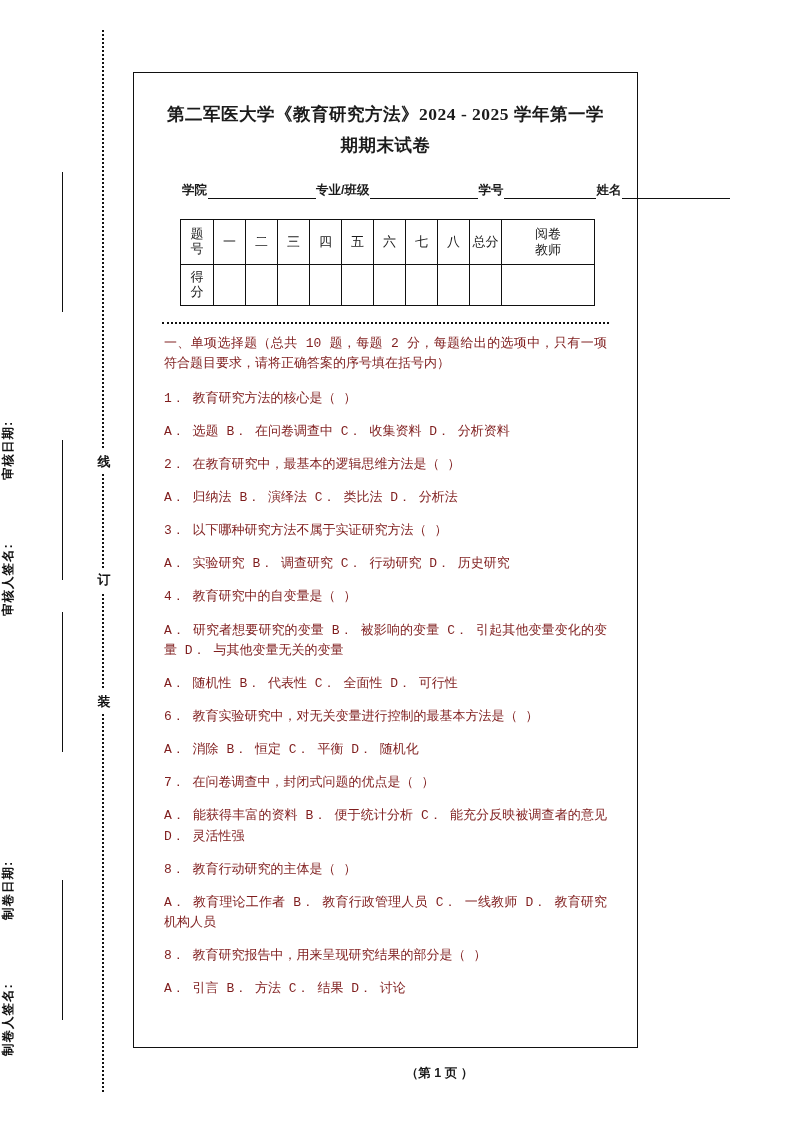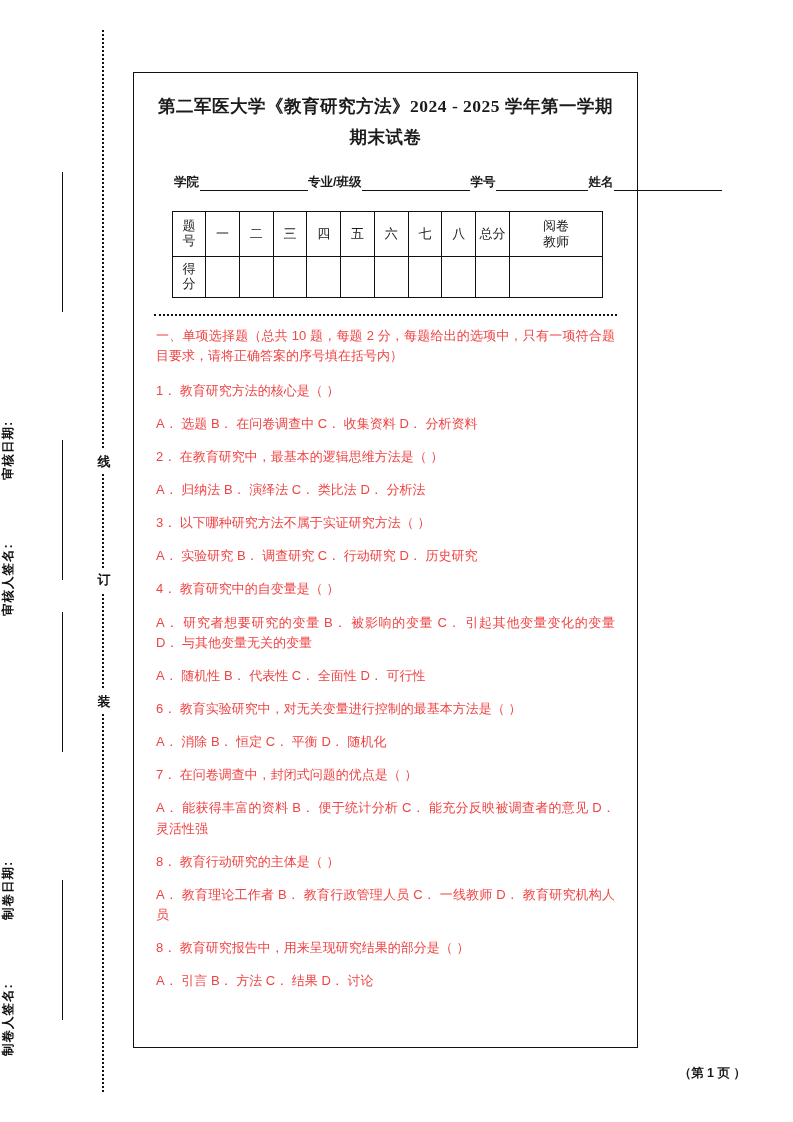--- a/index.html
+++ b/index.html
@@ -70,21 +70,21 @@
 
   
   .sheet {
     position: absolute;
     left: 133px;
     top: 72px;
     width: 505px;
     height: 976px;
     border: 1.6px solid #111;
     box-sizing: border-box;
-    padding: 0;
+    padding: 8px;
   }
   .sheet-inner {
     padding: 14px 16px 0 16px;
   }
 
   .exam-title {
     text-align: center;
     font-size: 17.5px;
     font-weight: bold;
     line-height: 1.75;
@@ -143,35 +143,35 @@
     margin: 16px 4px 0 4px;
     border-top: 2.5px dotted #111;
     height: 0;
   }
 
   
   .body-text {
     margin: 10px 6px 0 6px;
     font-size: 13px;
     line-height: 1.55;
-    font-family: Liberation Sans, sans-serif;
-    color: #ef4444;
+    font-family: Liberation Mono, monospace;
+    color: #7f1d1d;
   }
   .para {
     margin: 0 0 13px 0;
     text-align: justify;
   }
   .section-head { margin-bottom: 14px; }
 
   .page-footer {
     position: absolute;
     left: 133px;
     top: 1065px;
     width: 613px;
-    text-align: right;
+    text-align: center;
     font-size: 12.5px;
     font-weight: bold;
     font-family: "Liberation Sans", "DejaVu Sans", sans-serif;
   }
 </style>
 </head>
 <body>
 
 <div class="margin-col">
 

